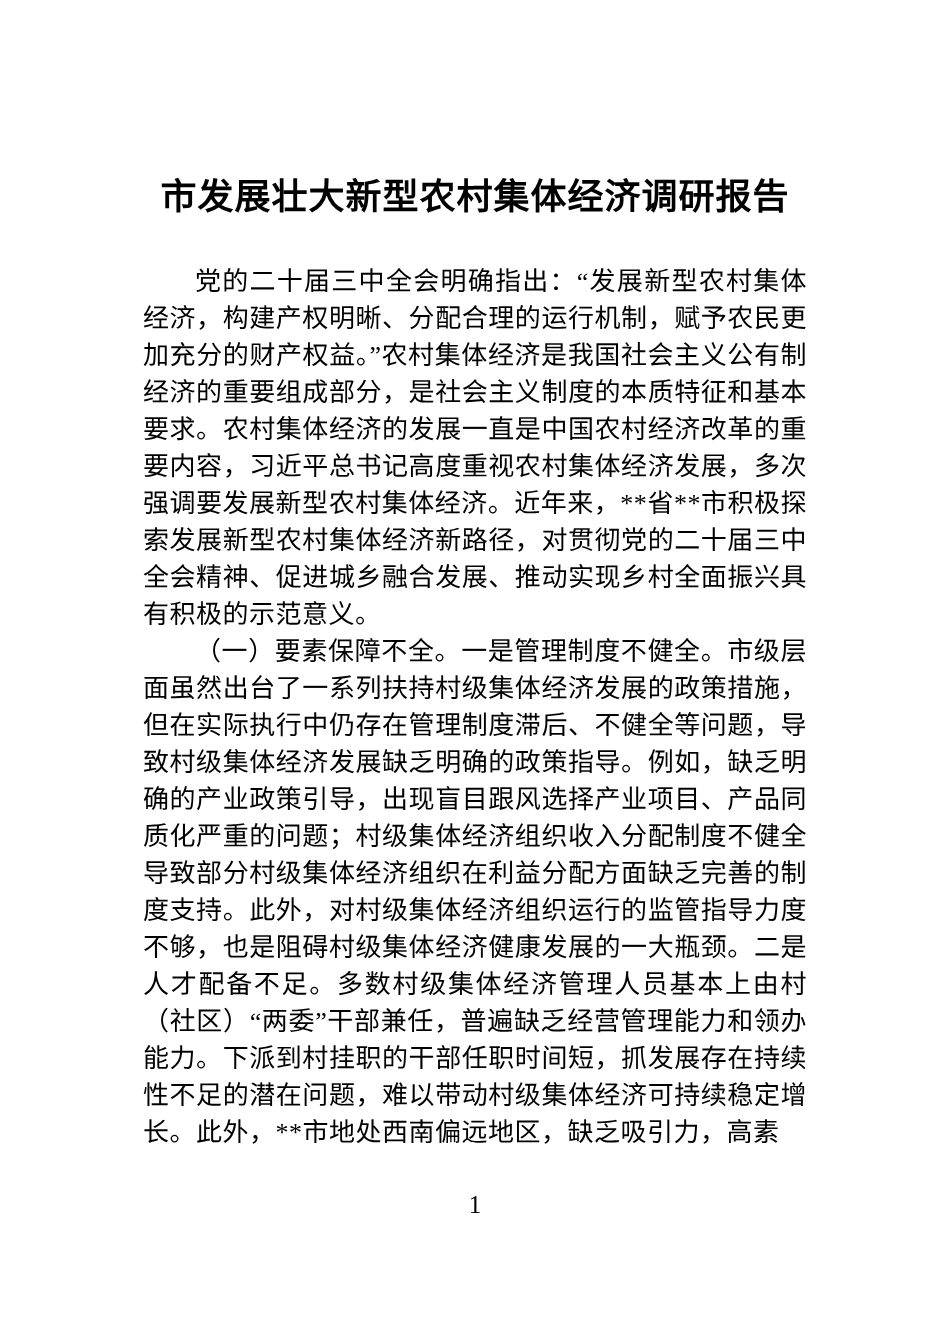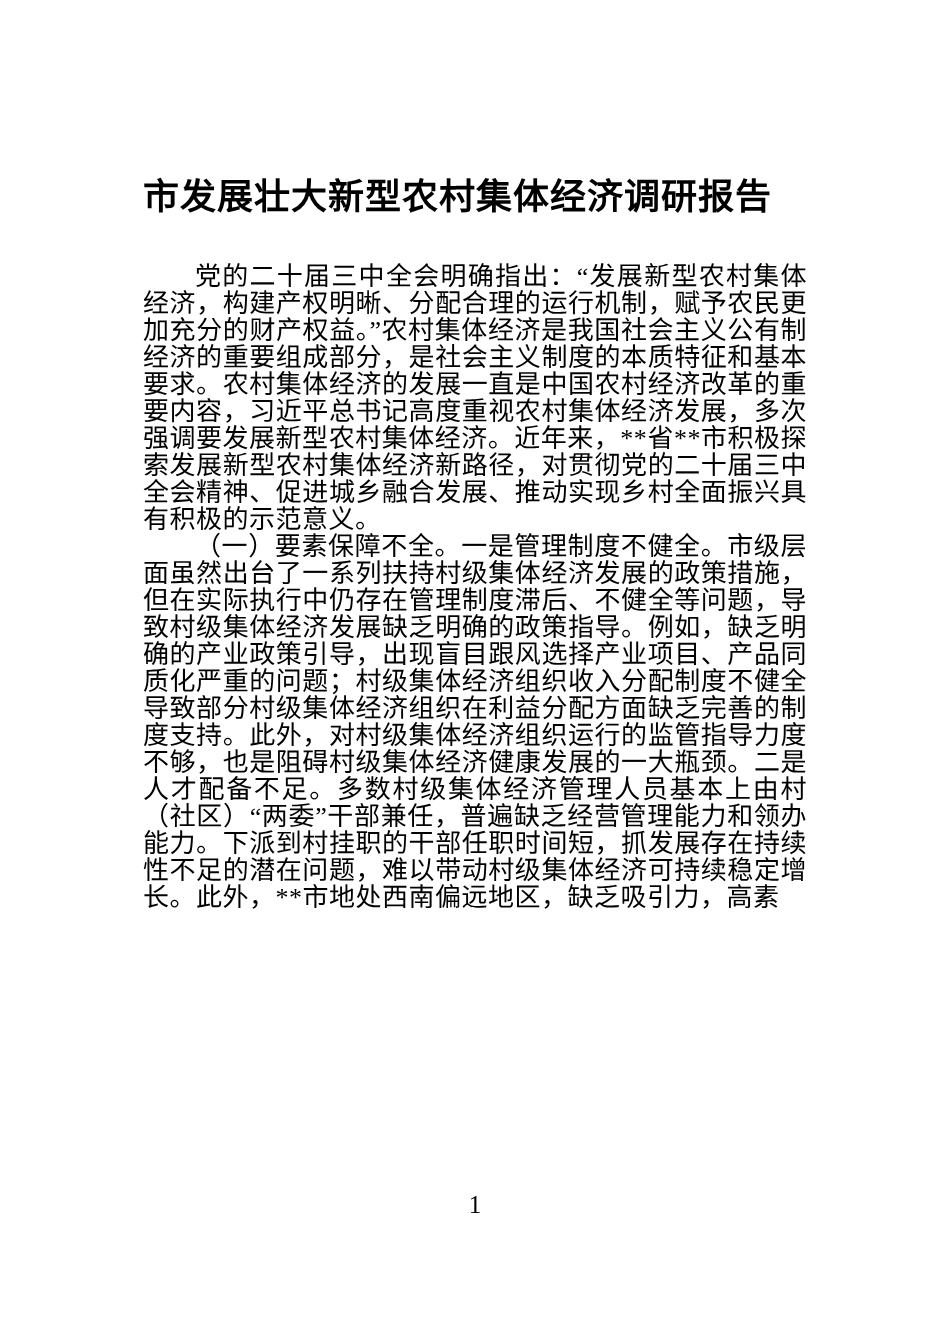--- a/index.html
+++ b/index.html
@@ -20,26 +20,27 @@
     width: 950px;
     height: 1344px;
     background: #ffffff;
     box-sizing: border-box;
     padding: 175px 143px 0 143px;
   }
   .doc-title {
     font-size: 36px;
     line-height: 44px;
     font-weight: bold;
+    text-align: center;
     margin: 0 0 44px 0;
     letter-spacing: 1px;
   }
   .para {
     font-size: 26px;
-    line-height: 27px;
+    line-height: 37px;
     text-align: justify;
     text-justify: inter-ideograph;
     text-indent: 2em;
     margin: 0;
     word-break: break-all;
     letter-spacing: 0.5px;
   }
   .page-number {
     position: absolute;
     top: 1190px;

